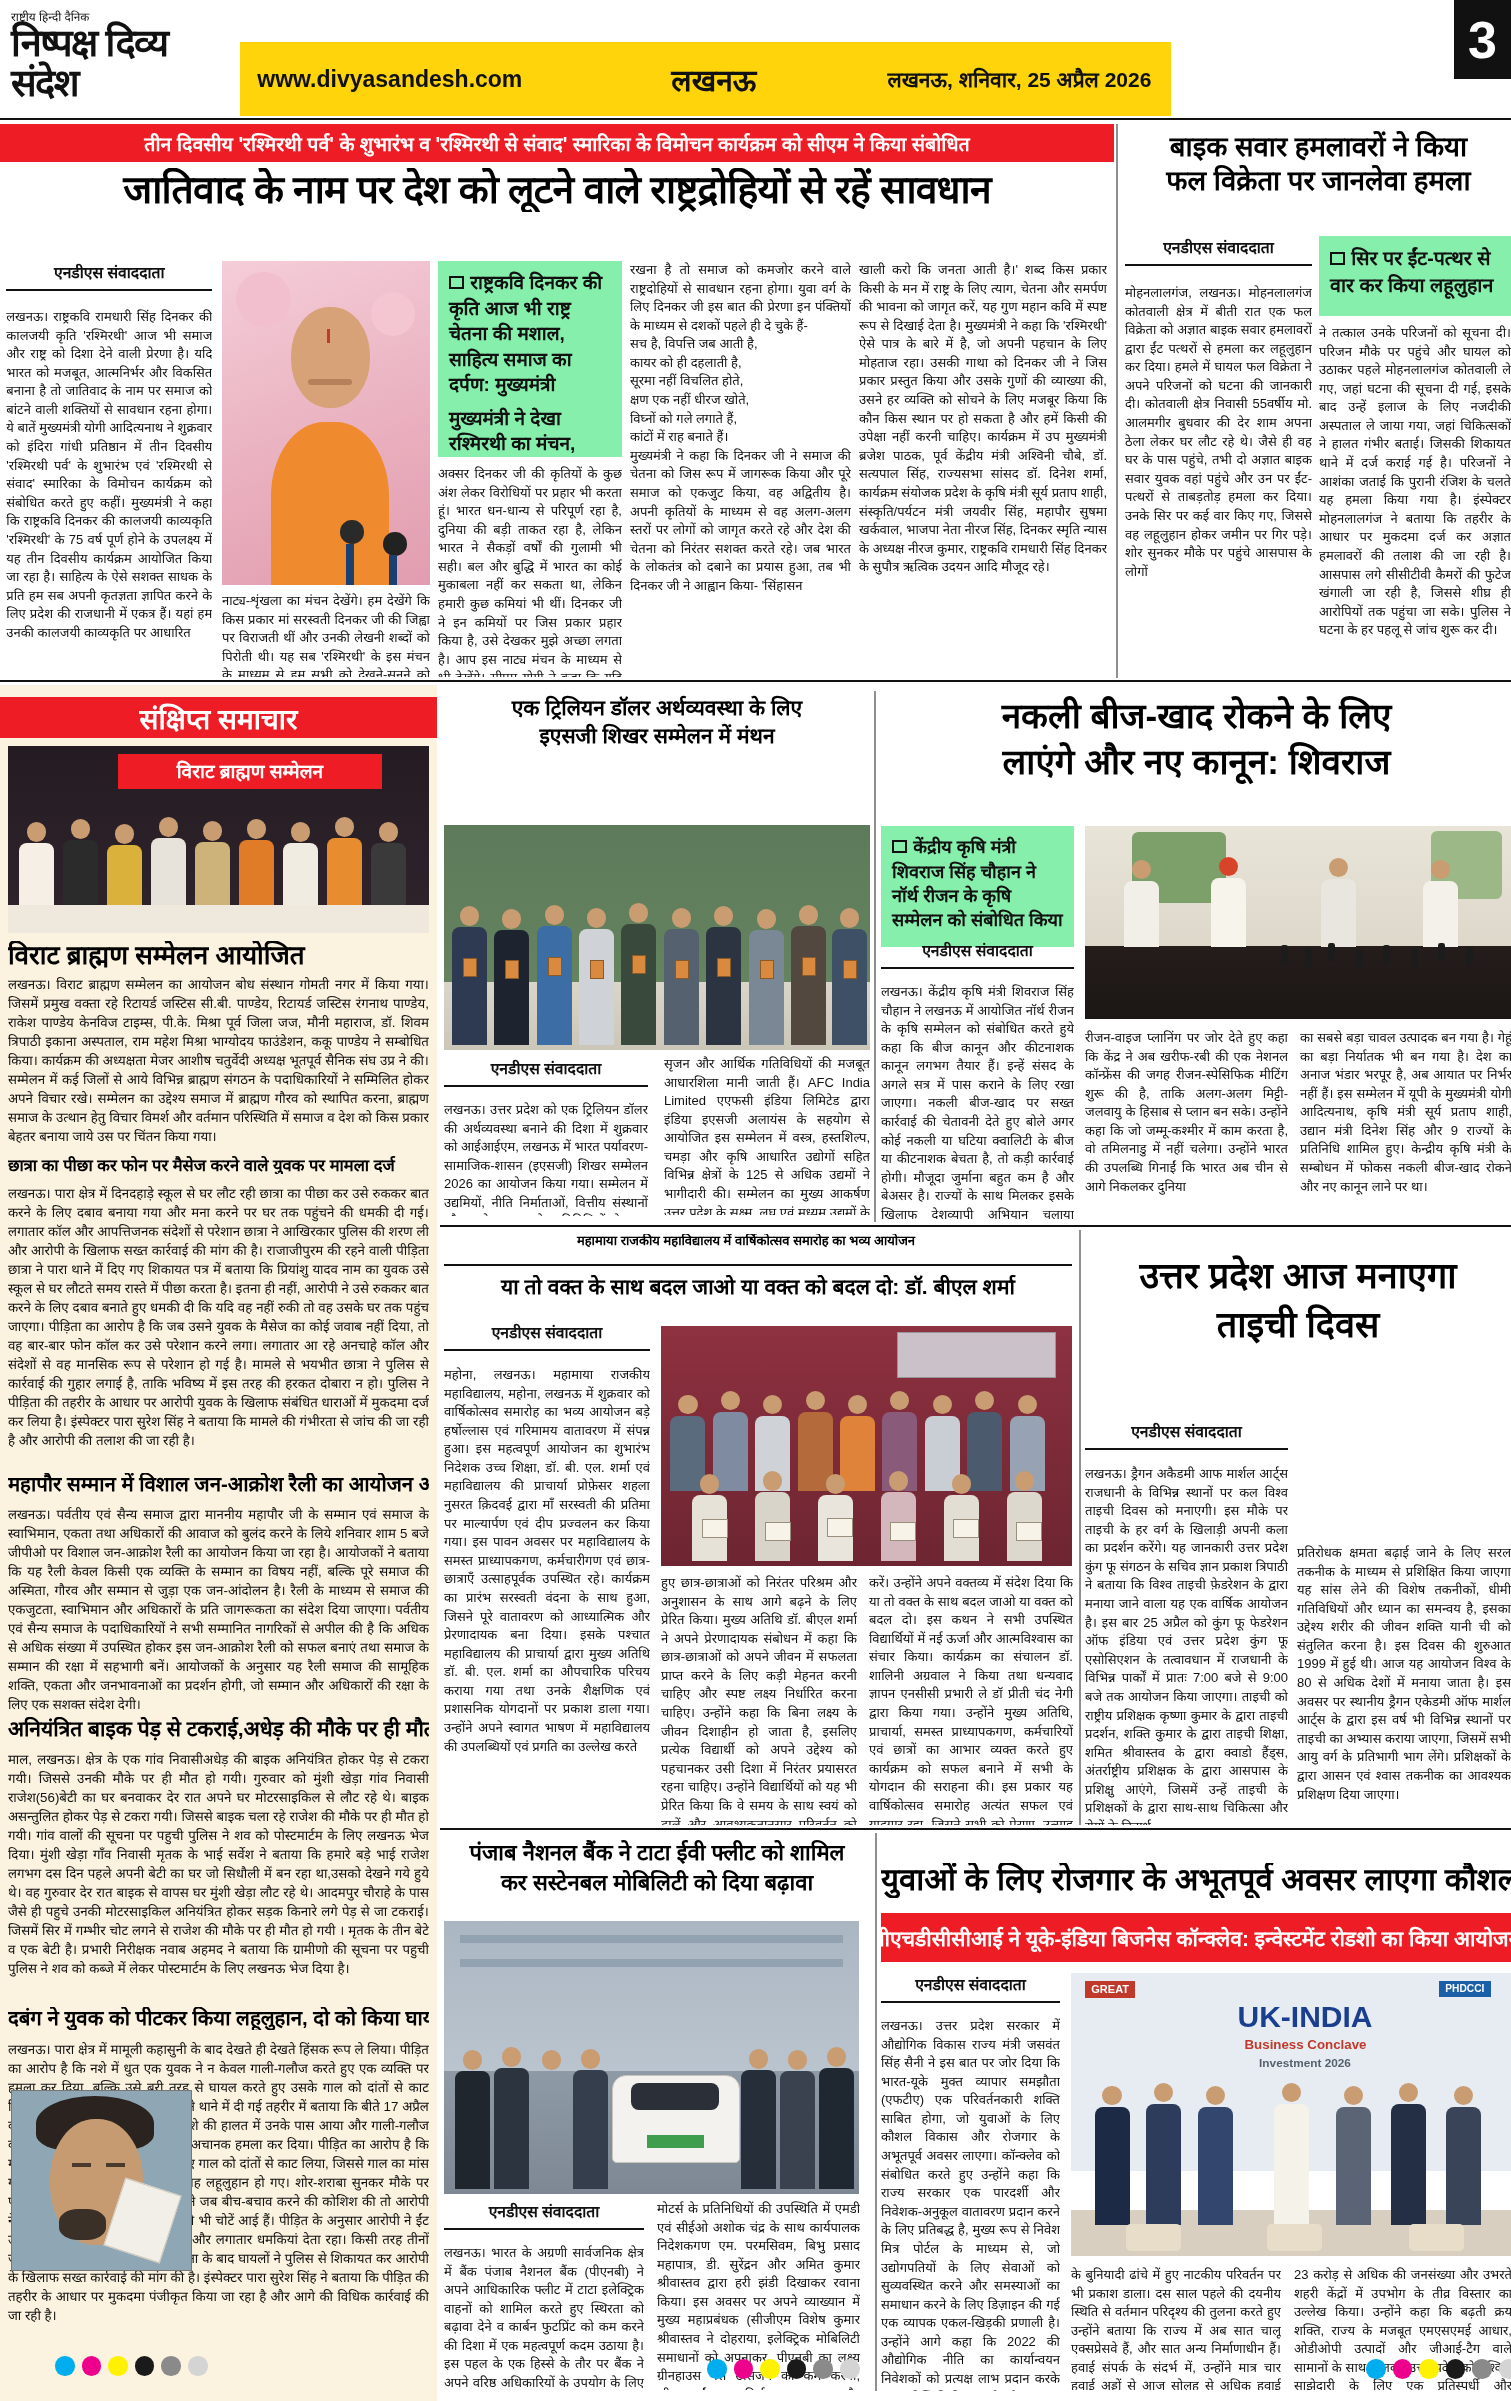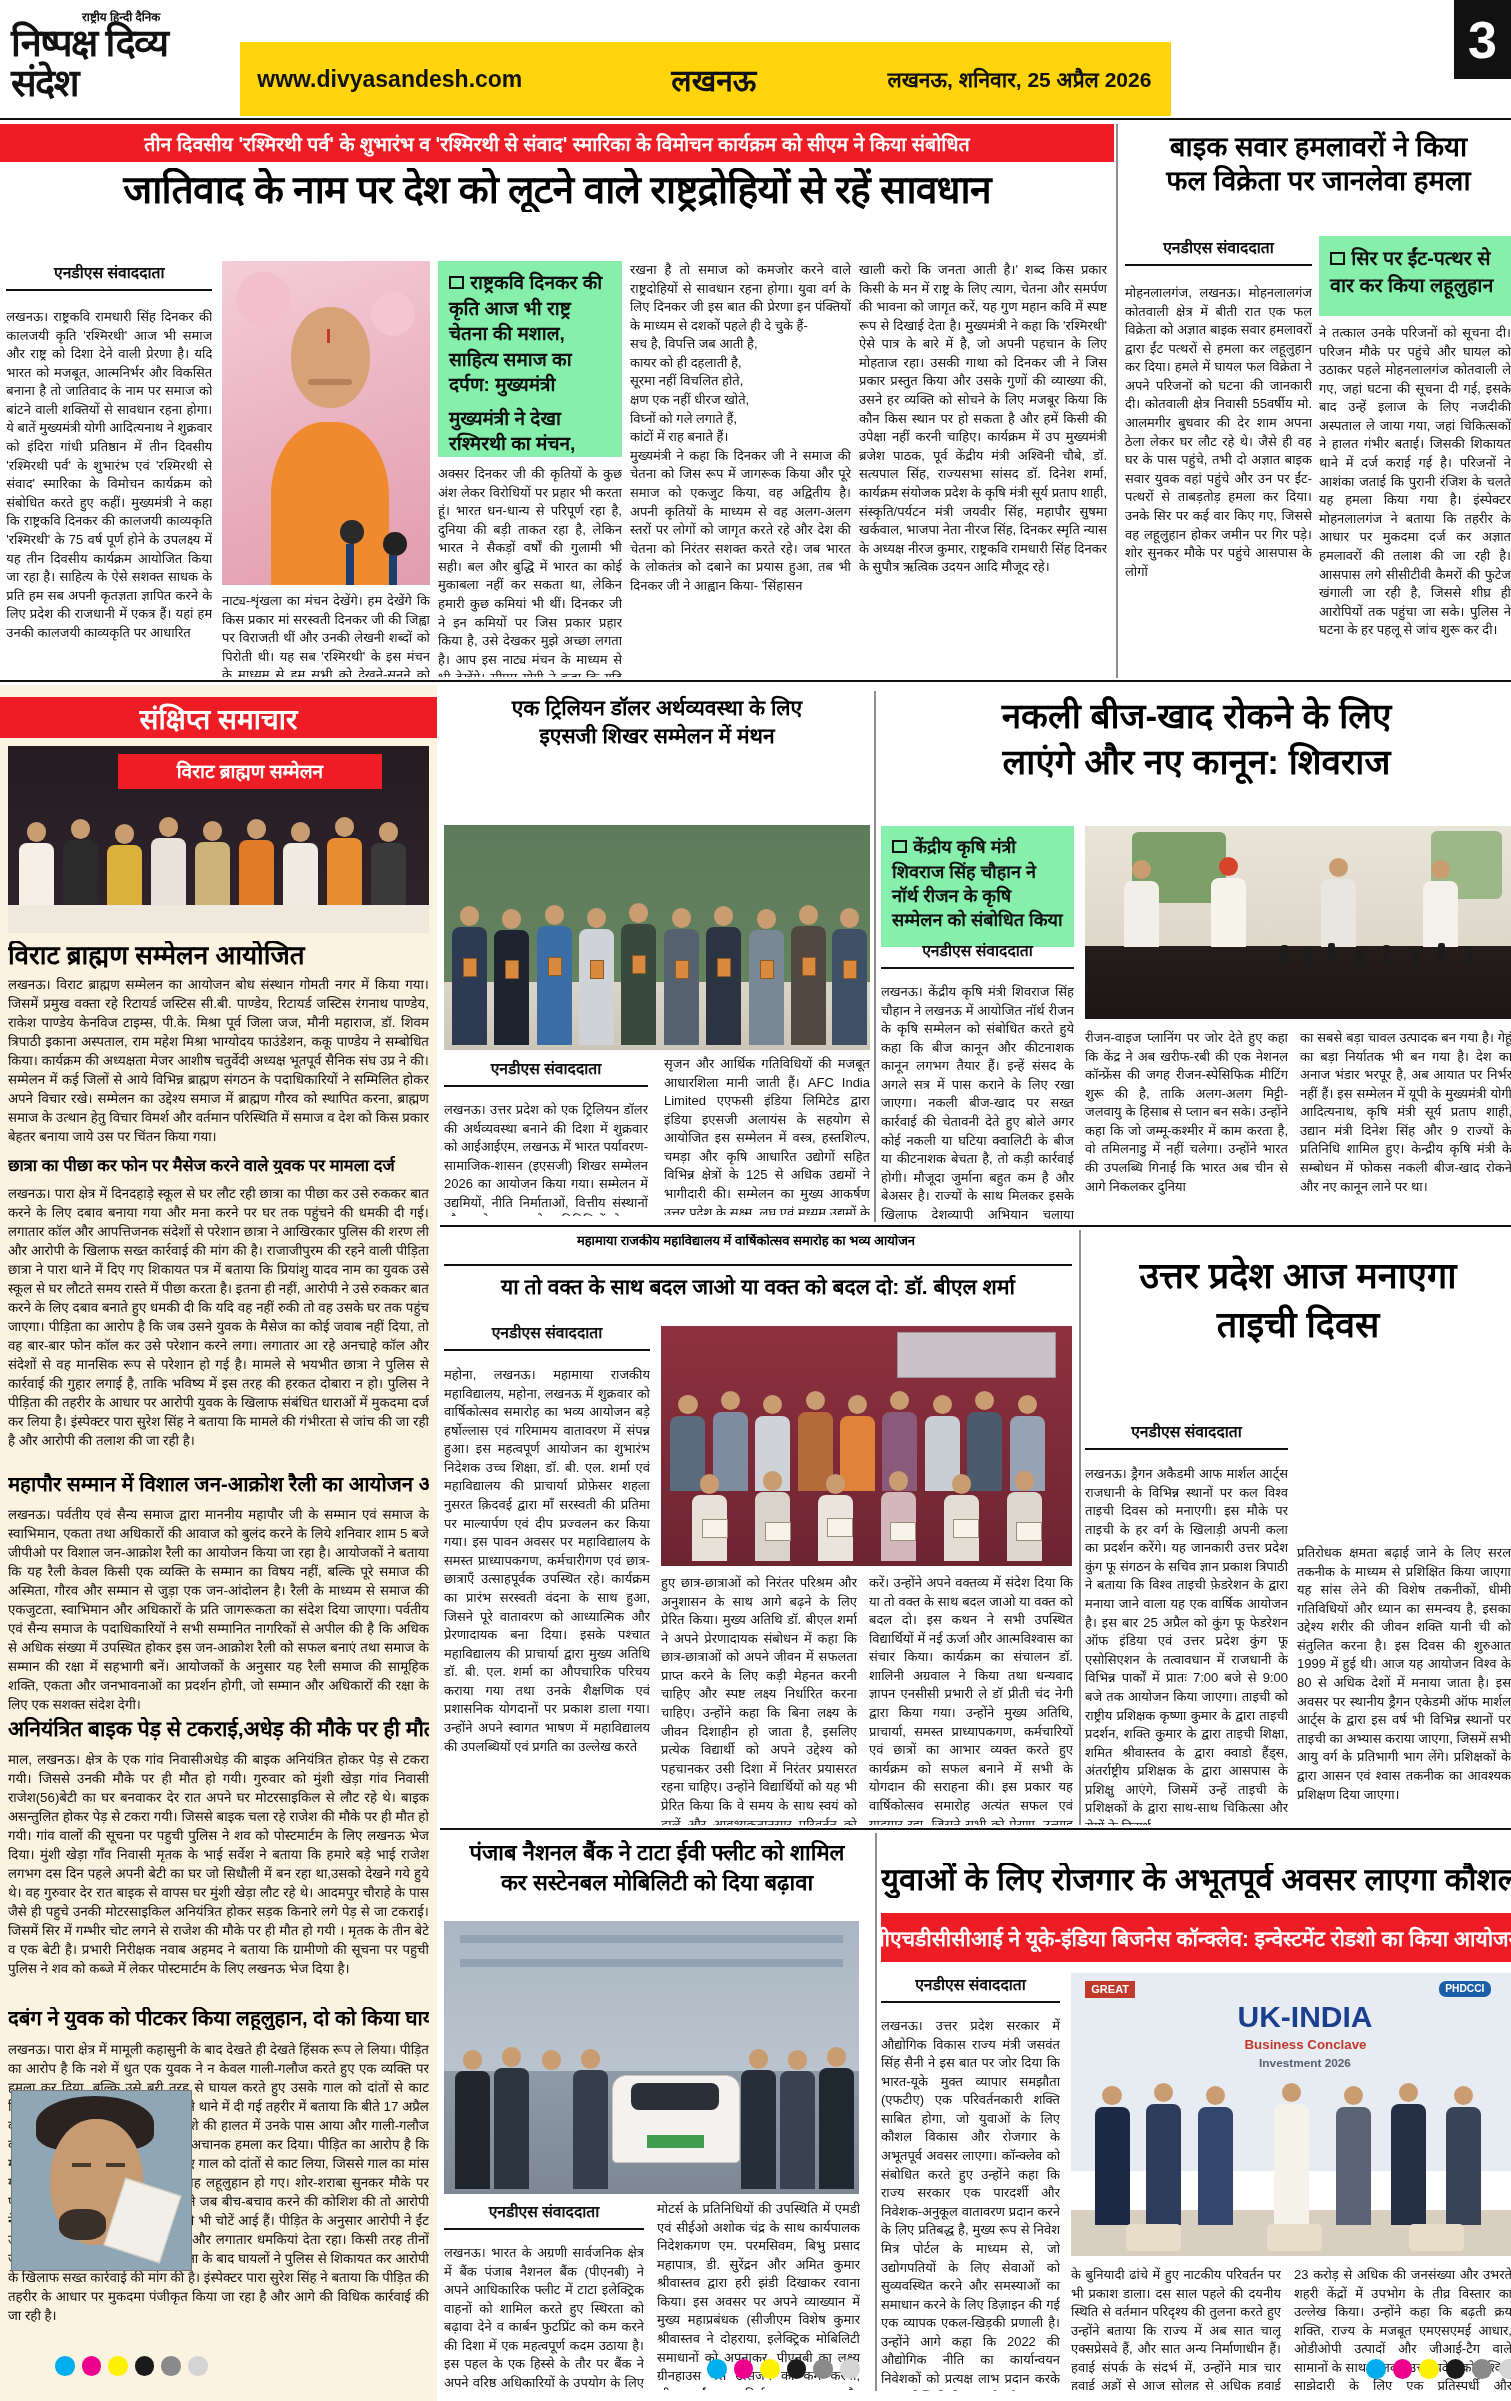--- a/index.html
+++ b/index.html
@@ -26,21 +26,21 @@
   .mic{position:absolute;width:7px;height:19px;background:#1c1c1c;border-radius:2.4px}
   .dotrow{position:absolute;display:flex;gap:7px}
   .dot{width:19.6px;height:19.6px;border-radius:50%}
 </style>
 </head>
 <body>
 
 <div id="page">
 
   <div class="abs" style="left:11px;top:7.9px;width:228px;height:108px">
-    <div style="font-size:11.8px;font-weight:bold;margin-left:71px">राष्ट्रीय हिन्दी दैनिक</div>
+    <div style="font-size:11.8px;font-weight:normal;">राष्ट्रीय हिन्दी दैनिक</div>
     <div style="font-size:38px;font-weight:bold;letter-spacing:-1.6px;line-height:1.05">निष्पक्ष दिव्य संदेश</div>
   </div>
   <div class="abs" style="left:240px;top:42px;width:931px;height:74px;background:#ffd40a;display:flex;align-items:center">
     <div style="font-size:23px;font-weight:bold;margin-left:17.3px;width:283px">www.divyasandesh.com</div>
     <div style="font-size:30px;font-weight:bold;flex:1;text-align:center">लखनऊ</div>
     <div style="font-size:21px;font-weight:bold;margin-right:19.6px">लखनऊ, शनिवार, 25 अप्रैल 2026</div>
   </div>
   <div class="abs" style="left:1454px;top:0;width:57px;height:79px;background:#111;color:#fff;font-size:52px;font-weight:bold;display:flex;align-items:center;justify-content:center">3</div>
   <div class="hrule" style="left:0;top:118px;width:1512px;height:2.4px"></div>
 
@@ -288,21 +288,21 @@
   </div>
   <div class="abs body" style="left:881px;top:2017px;width:179px;height:374px">लखनऊ। उत्तर प्रदेश सरकार में औद्योगिक विकास राज्य मंत्री जसवंत सिंह सैनी ने इस बात पर जोर दिया कि भारत-यूके मुक्त व्यापार समझौता (एफटीए) एक परिवर्तनकारी शक्ति साबित होगा, जो युवाओं के लिए कौशल विकास और रोजगार के अभूतपूर्व अवसर लाएगा। कॉन्क्लेव को संबोधित करते हुए उन्होंने कहा कि राज्य सरकार एक पारदर्शी और निवेशक-अनुकूल वातावरण प्रदान करने के लिए प्रतिबद्ध है, मुख्य रूप से निवेश मित्र पोर्टल के माध्यम से, जो उद्योगपतियों के लिए सेवाओं को सुव्यवस्थित करने और समस्याओं का समाधान करने के लिए डिज़ाइन की गई एक व्यापक एकल-खिड़की प्रणाली है। उन्होंने आगे कहा कि 2022 की औद्योगिक नीति का कार्यान्वयन निवेशकों को प्रत्यक्ष लाभ प्रदान करके इस पारिस्थितिकी तंत्र को और मजबूत करता है। उन्होंने मुख्यमंत्री योगी आदित्यनाथ के नेतृत्व में पिछले एक दशक में उत्तर प्रदेश</div>
 
   <div class="photo" style="left:1071px;top:1973px;width:441px;height:283px;background:linear-gradient(180deg,#e6ecf2 0%,#dde5ee 70%,#cbb F 0),#d9cfc0 70%,#cfc4b2 100%)">
     <div class="abs" style="left:0;top:0;width:441px;height:198px;background:#e6ecf2"></div>
     <div class="abs" style="left:0;bottom:0;width:441px;height:46px;background:#d9cfc0"></div>
     <div class="abs" style="left:132px;top:27px;width:204px;font-weight:bold;font-size:30px;color:#1b3f8f;text-align:center">UK-INDIA</div>
     <div class="abs" style="left:148px;top:64px;width:173px;font-weight:bold;font-size:13.3px;color:#c0392b;text-align:center">Business Conclave</div>
     <div class="abs" style="left:157px;top:83px;width:154px;font-weight:bold;font-size:11.8px;color:#55606e;text-align:center">Investment 2026</div>
     <div class="abs" style="left:14px;top:7.9px;padding:2.4px 6.3px;background:#c0392b;color:#fff;font-size:11px;font-weight:bold">GREAT</div>
-    <div class="abs" style="left:368px;top:7.9px;padding:2.4px 6.3px;background:#1b5fa8;color:#fff;font-size:10.2px;font-weight:bold;border-radius:7px">PHDCCI</div>
+    <div class="abs" style="left:368px;top:7.9px;padding:2.4px 6.3px;background:#1b5fa8;color:#fff;font-size:10.2px;font-weight:bold;border-radius:0">PHDCCI</div>
     <i class="p" style="left:23.6px;bottom:31px;--c:#1c2a45;--h:118px"></i>
     <i class="p" style="left:75px;bottom:31px;--c:#2e3c5c;--h:121px"></i>
     <i class="p" style="left:127px;bottom:31px;--c:#32466e;--h:118px"></i>
     <i class="p" style="left:203px;bottom:31px;--c:#f5f2ea;--h:121px"></i>
     <i class="p" style="left:265px;bottom:31px;--c:#5a6475;--h:118px"></i>
     <i class="p" style="left:320px;bottom:31px;--c:#242e44;--h:121px"></i>
     <i class="p" style="left:375px;bottom:31px;--c:#3a4458;--h:118px"></i>
     <div class="abs" style="left:55px;bottom:4.7px;width:55px;height:27px;background:#e7ddc8;border-radius:4.7px"></div>
     <div class="abs" style="left:196px;bottom:4.7px;width:55px;height:27px;background:#e7ddc8;border-radius:4.7px"></div>
     <div class="abs" style="left:338px;bottom:4.7px;width:55px;height:27px;background:#e7ddc8;border-radius:4.7px"></div>

